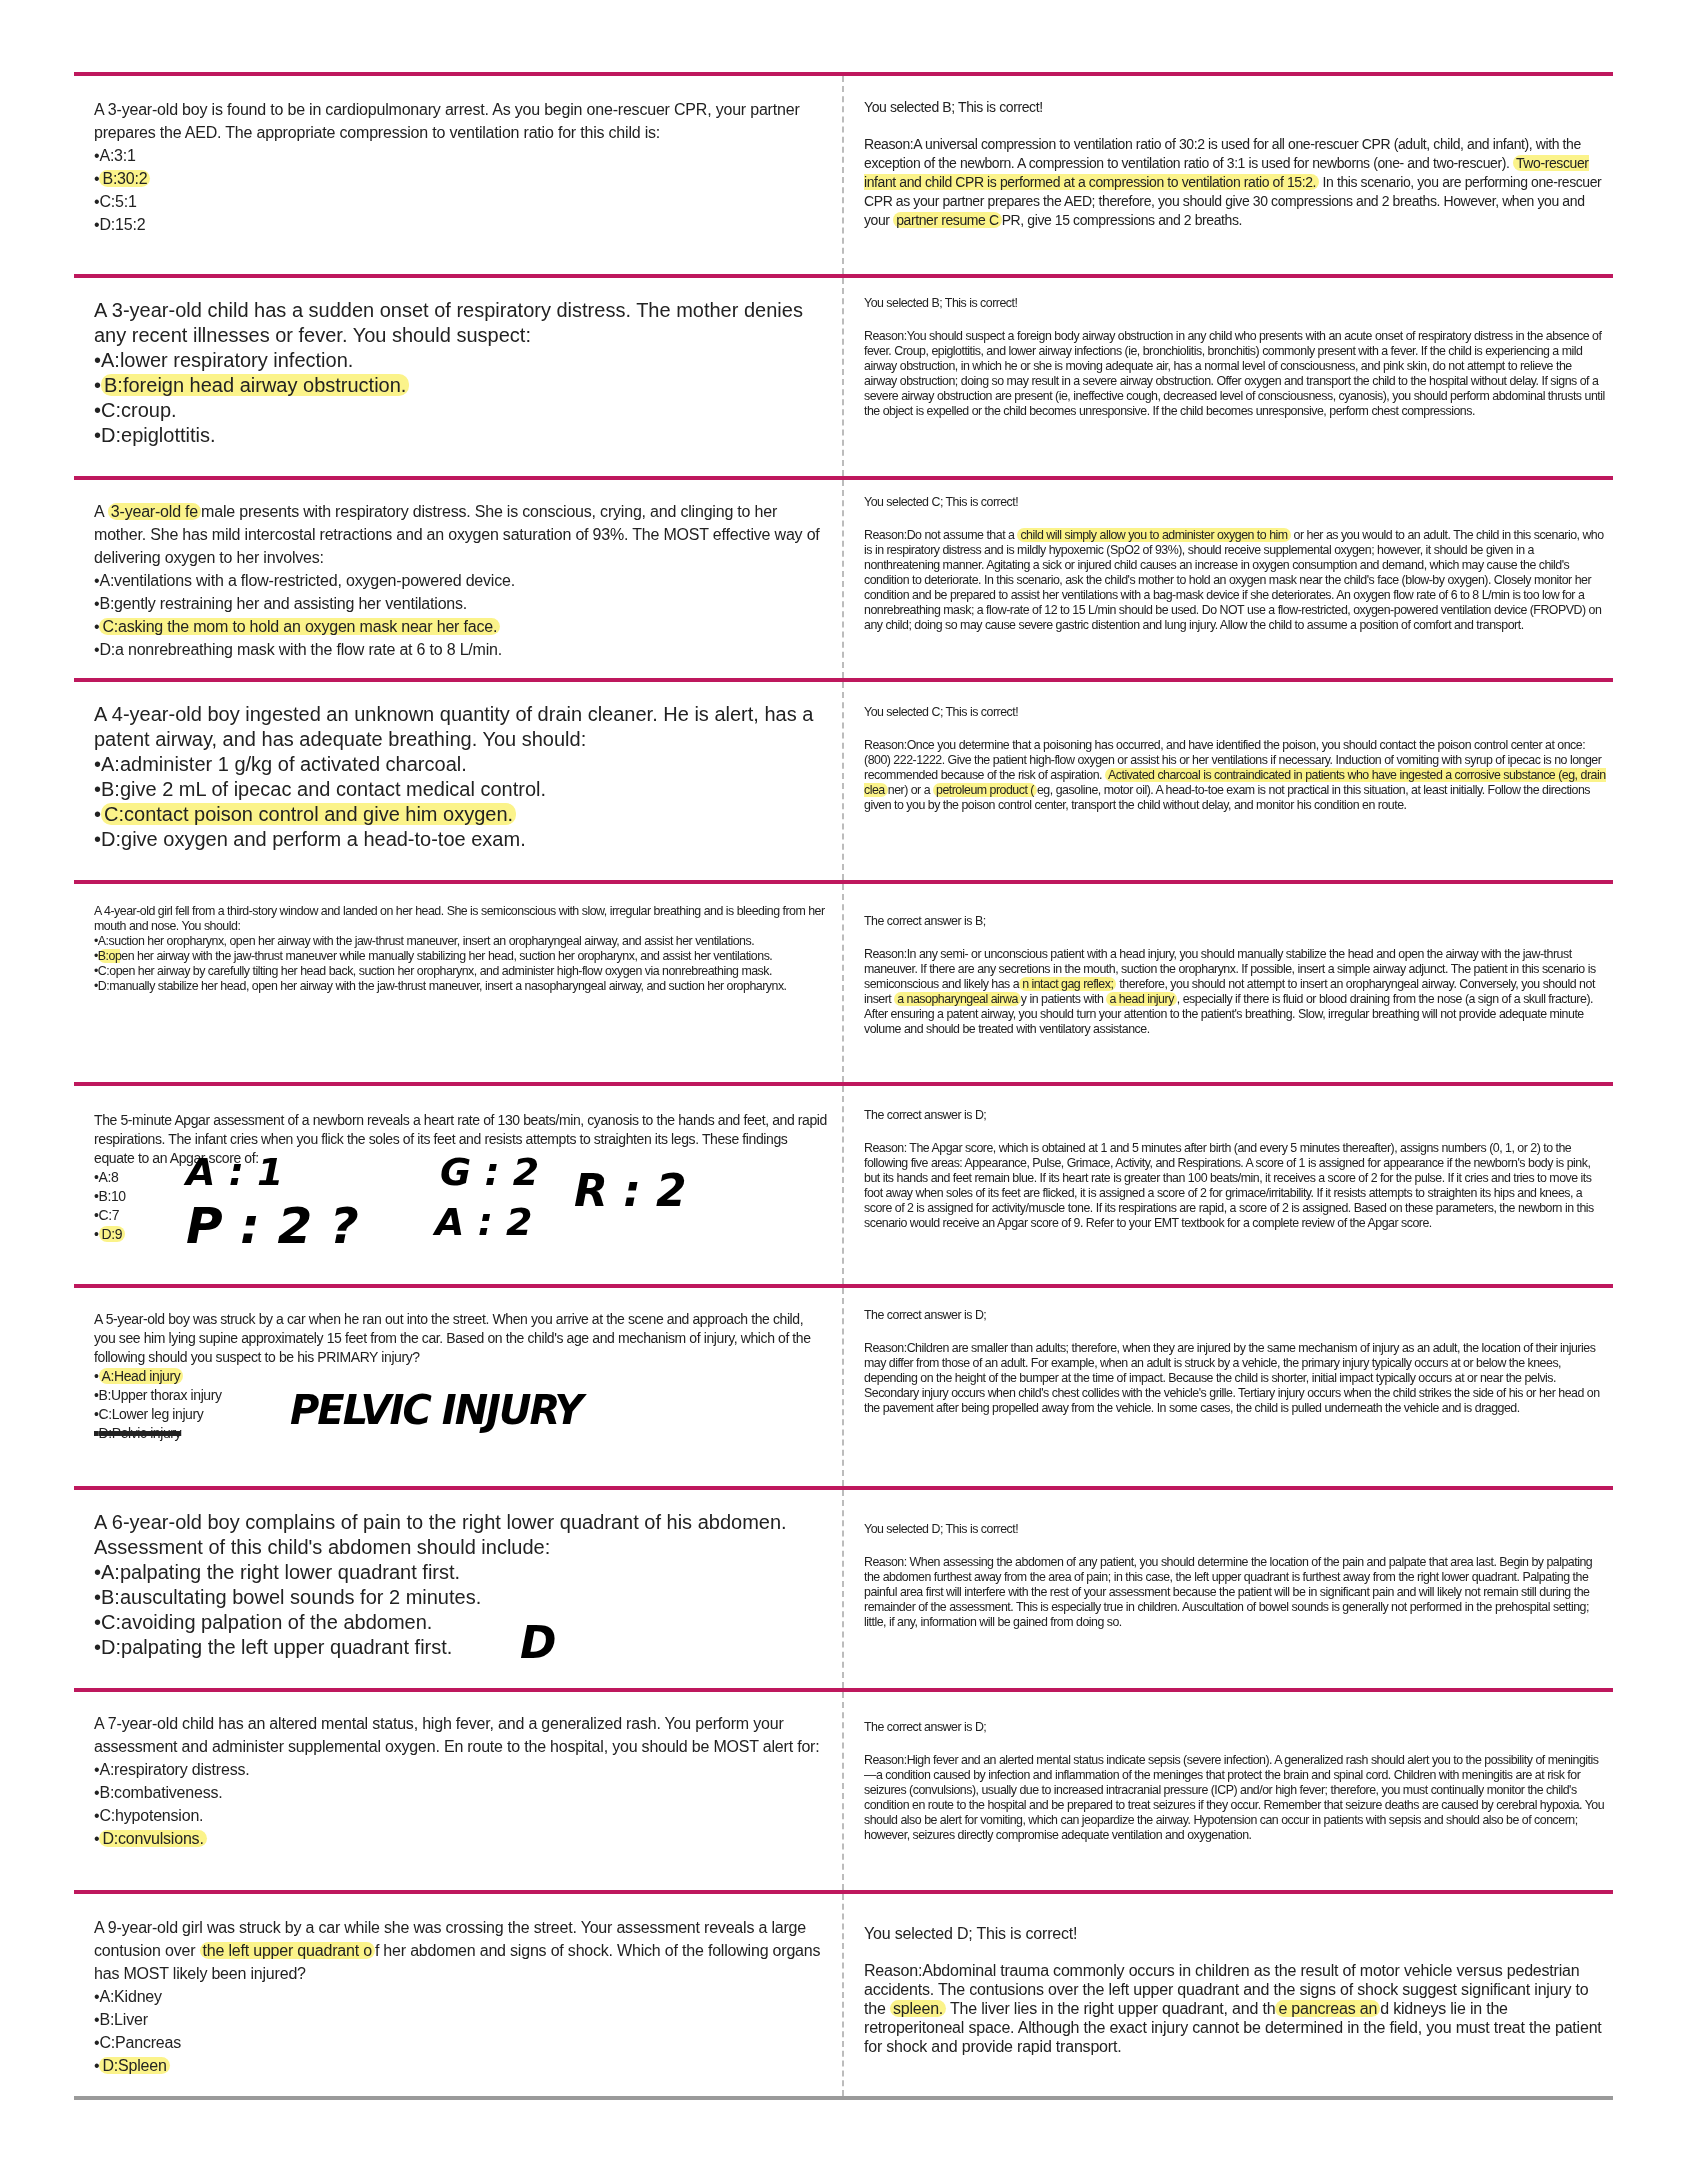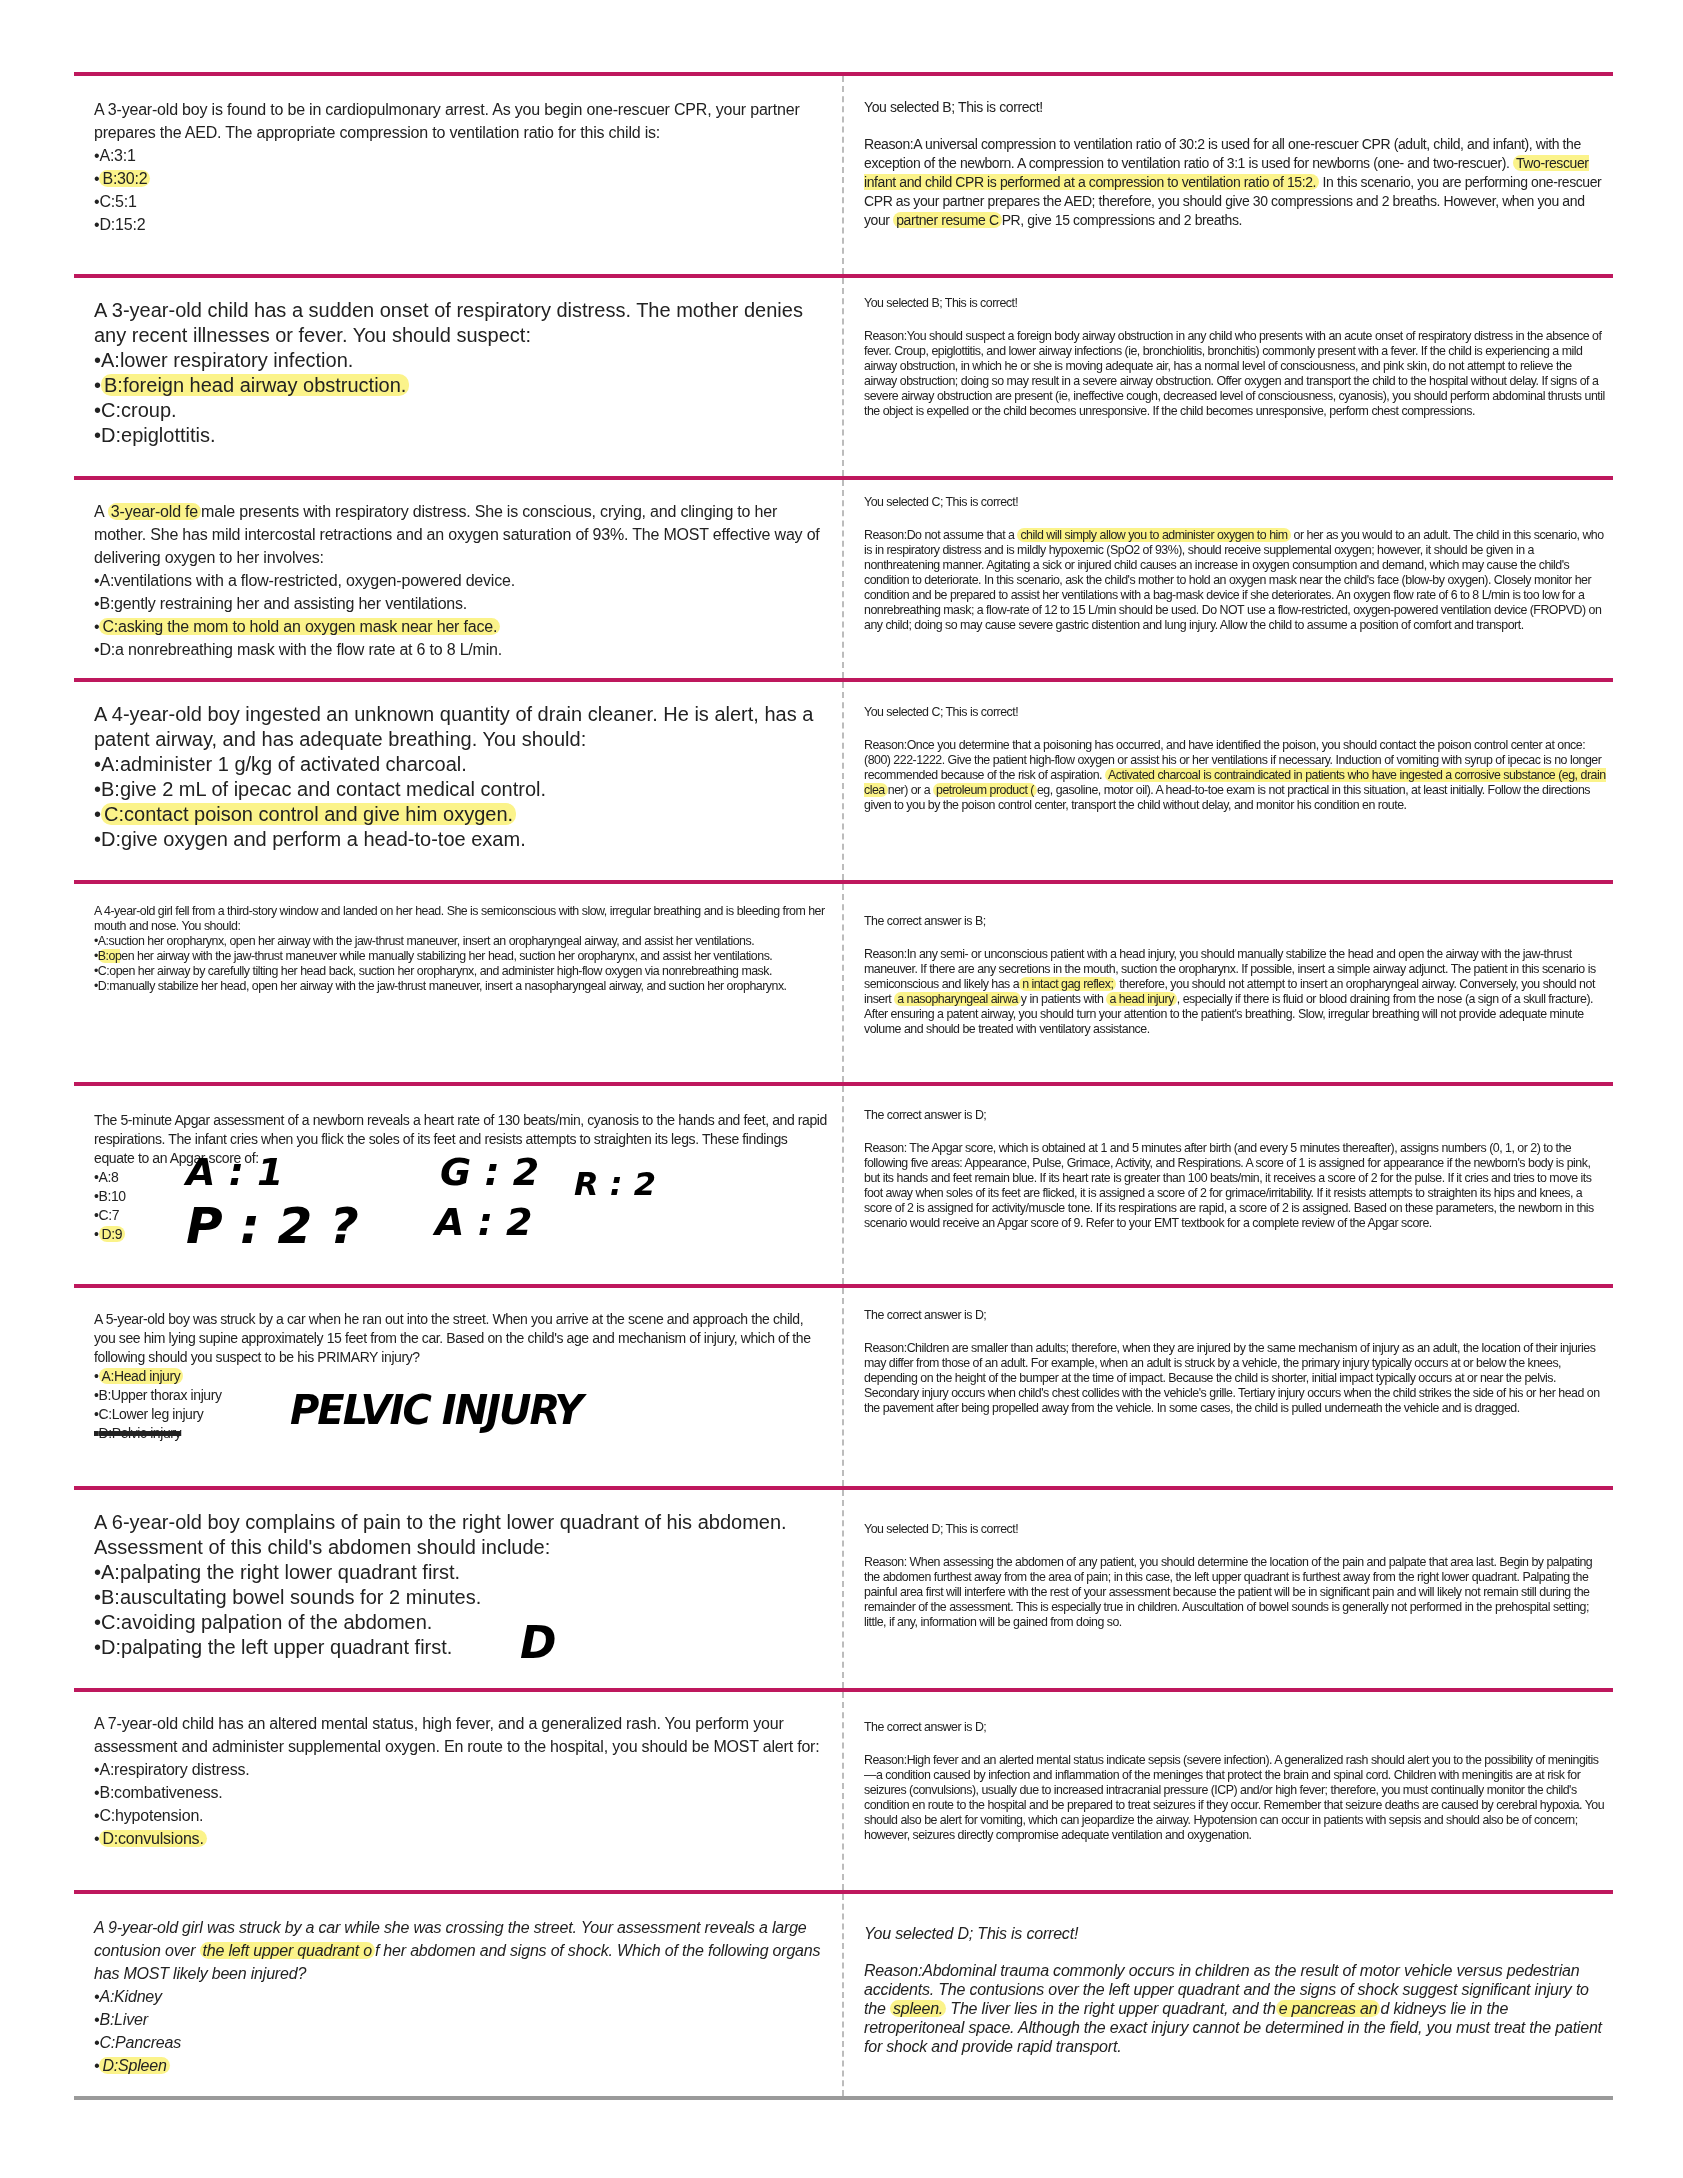--- a/index.html
+++ b/index.html
@@ -119,21 +119,21 @@
         <li>A:8</li>
         <li>B:10</li>
         <li>C:7</li>
         <li><mark>D:9</mark></li>
       </ul>
     </div>
     <span class="ink" style="left:112px;top:64px;font-size:38px;">A : 1</span>
     <span class="ink" style="left:112px;top:111px;font-size:50px;">P : 2 ?</span>
     <span class="ink" style="left:366px;top:64px;font-size:38px;">G : 2</span>
     <span class="ink" style="left:361px;top:114px;font-size:38px;">A : 2</span>
-    <span class="ink" style="left:500px;top:79px;font-size:32px;">R : 2</span>
+    <span class="ink" style="left:500px;top:79px;font-size:44px;">R : 2</span>
     <div class="a s12" style="top:22px;">
       <p class="status">The correct answer is D;</p>
       <p>Reason: The Apgar score, which is obtained at 1 and 5 minutes after birth (and every 5 minutes thereafter), assigns numbers (0, 1, or 2) to the following five areas: Appearance, Pulse, Grimace, Activity, and Respirations. A score of 1 is assigned for appearance if the newborn's body is pink, but its hands and feet remain blue. If its heart rate is greater than 100 beats/min, it receives a score of 2 for the pulse. If it cries and tries to move its foot away when soles of its feet are flicked, it is assigned a score of 2 for grimace/irritability. If it resists attempts to straighten its hips and knees, a score of 2 is assigned for activity/muscle tone. If its respirations are rapid, a score of 2 is assigned. Based on these parameters, the newborn in this scenario would receive an Apgar score of 9. Refer to your EMT textbook for a complete review of the Apgar score.</p>
     </div>
   </div>
 
   <div class="row" style="top:1212px;height:198px;">
     <div class="divider"></div>
     <div class="q s14" style="top:22px;line-height:19px;">
       <p>A 5-year-old boy was struck by a car when he ran out into the street. When you arrive at the scene and approach the child, you see him lying supine approximately 15 feet from the car. Based on the child's age and mechanism of injury, which of the following should you suspect to be his PRIMARY injury?</p>
@@ -179,21 +179,21 @@
         <li>C:hypotension.</li>
         <li><mark>D:convulsions.</mark></li>
       </ul>
     </div>
     <div class="a s12" style="top:28px;">
       <p class="status">The correct answer is D;</p>
       <p>Reason:High fever and an alerted mental status indicate sepsis (severe infection). A generalized rash should alert you to the possibility of meningitis—a condition caused by infection and inflammation of the meninges that protect the brain and spinal cord. Children with meningitis are at risk for seizures (convulsions), usually due to increased intracranial pressure (ICP) and/or high fever; therefore, you must continually monitor the child's condition en route to the hospital and be prepared to treat seizures if they occur. Remember that seizure deaths are caused by cerebral hypoxia. You should also be alert for vomiting, which can jeopardize the airway. Hypotension can occur in patients with sepsis and should also be of concern; however, seizures directly compromise adequate ventilation and oxygenation.</p>
     </div>
   </div>
 
-  <div class="row last" style="top:1818px;height:202px;font-style:italic;">
+  <div class="row last" style="top:1818px;height:202px;">
     <div class="divider"></div>
     <div class="q s16" style="top:22px;line-height:23px;">
       <p><span>A 9-year-old girl was struck by a car while she was crossing the street. Your assessment reveals a large contusion over </span><mark>the left upper quadrant o</mark><span>f her abdomen and signs of shock. Which of the following organs has MOST likely been injured?</span></p>
       <ul class="bullets">
         <li>A:Kidney</li>
         <li>B:Liver</li>
         <li>C:Pancreas</li>
         <li><mark>D:Spleen</mark></li>
       </ul>
     </div>

